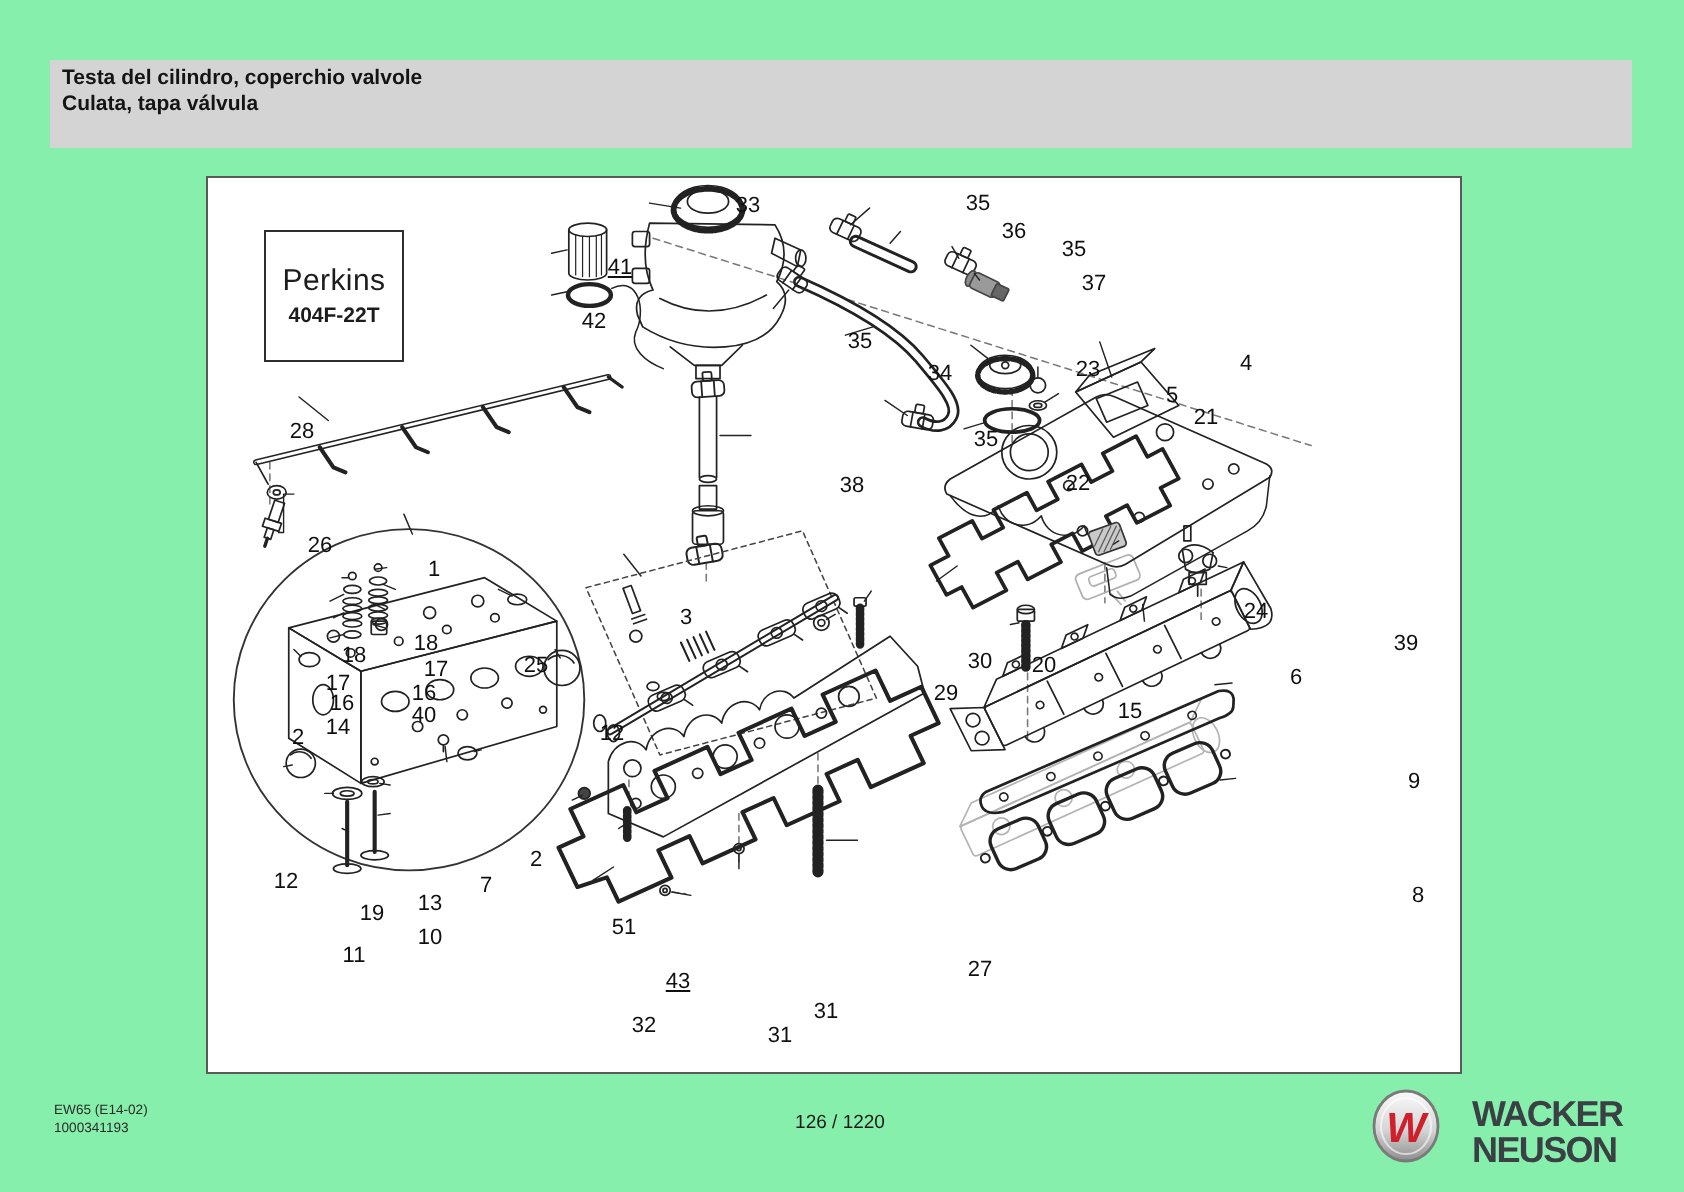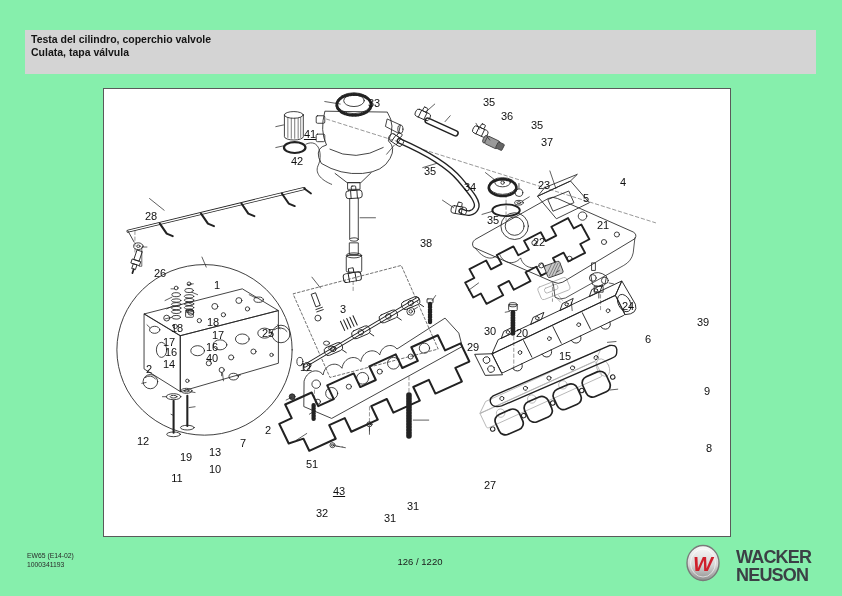--- a/index.html
+++ b/index.html
@@ -444,35 +444,39 @@
           M171,456 L176,456 M209,451 L203,450
           M181,477 L183,478 M209,468 L202,469
           M315,460 L321,457 M342,477 L345,475 M327,508 L339,500
           M412,501 L412,492 M384,517 L373,515 M481,484 L463,484
           M489,335 L485,341 M468,349 L463,352 M527,329 L539,320
           M633,305 L630,307 M696,321 L691,320 M647,343 L648,353
           M570,355 L575,354 M699,390 L689,391 M701,447 L692,448"></path>
       </g>
     </svg>
 
+    <div class="brandbox">
+      <div class="brand1">Perkins</div>
+      <div class="brand2">404F-22T</div>
+    </div>
 
     <div id="callouts" style="position:absolute;left:0;top:0;width:100%;height:100%;pointer-events:none">
         <div class="cl" style="left: 248px; top: 14px; margin-left: 22px;">33</div>
         <div class="cl" style="left: 206px; top: 45px; text-decoration: underline;">41</div>
         <div class="cl" style="left: 193px; top: 72px;">42</div>
         <div class="cl" style="left: 385px; top: 13px;">35</div>
         <div class="cl" style="left: 403px; top: 27px;">36</div>
         <div class="cl" style="left: 433px; top: 36px;">35</div>
         <div class="cl" style="left: 443px; top: 53px;">37</div>
         <div class="cl" style="left: 326px; top: 82px;">35</div>
         <div class="cl" style="left: 366px; top: 98px;">34</div>
         <div class="cl" style="left: 440px; top: 96px;">23</div>
         <div class="cl" style="left: 519px; top: 93px;">4</div>
         <div class="cl" style="left: 482px; top: 109px;">5</div>
-        <div class="cl" style="left: 499px; top: 136px;">21</div>
+        <div class="cl" style="left: 499px; top: 120px;">21</div>
         <div class="cl" style="left: 435px; top: 153px;">22</div>
         <div class="cl" style="left: 389px; top: 131px;">35</div>
         <div class="cl" style="left: 322px; top: 154px;">38</div>
         <div class="cl" style="left: 47px; top: 127px;">28</div>
         <div class="cl" style="left: 56px; top: 184px;">26</div>
         <div class="cl" style="left: 113px; top: 196px;">1</div>
         <div class="cl" style="left: 239px; top: 220px;">3</div>
         <div class="cl" style="left: 73px; top: 239px;">18</div>
         <div class="cl" style="left: 109px; top: 233px;">18</div>
         <div class="cl" style="left: 65px; top: 253px;">17</div>

